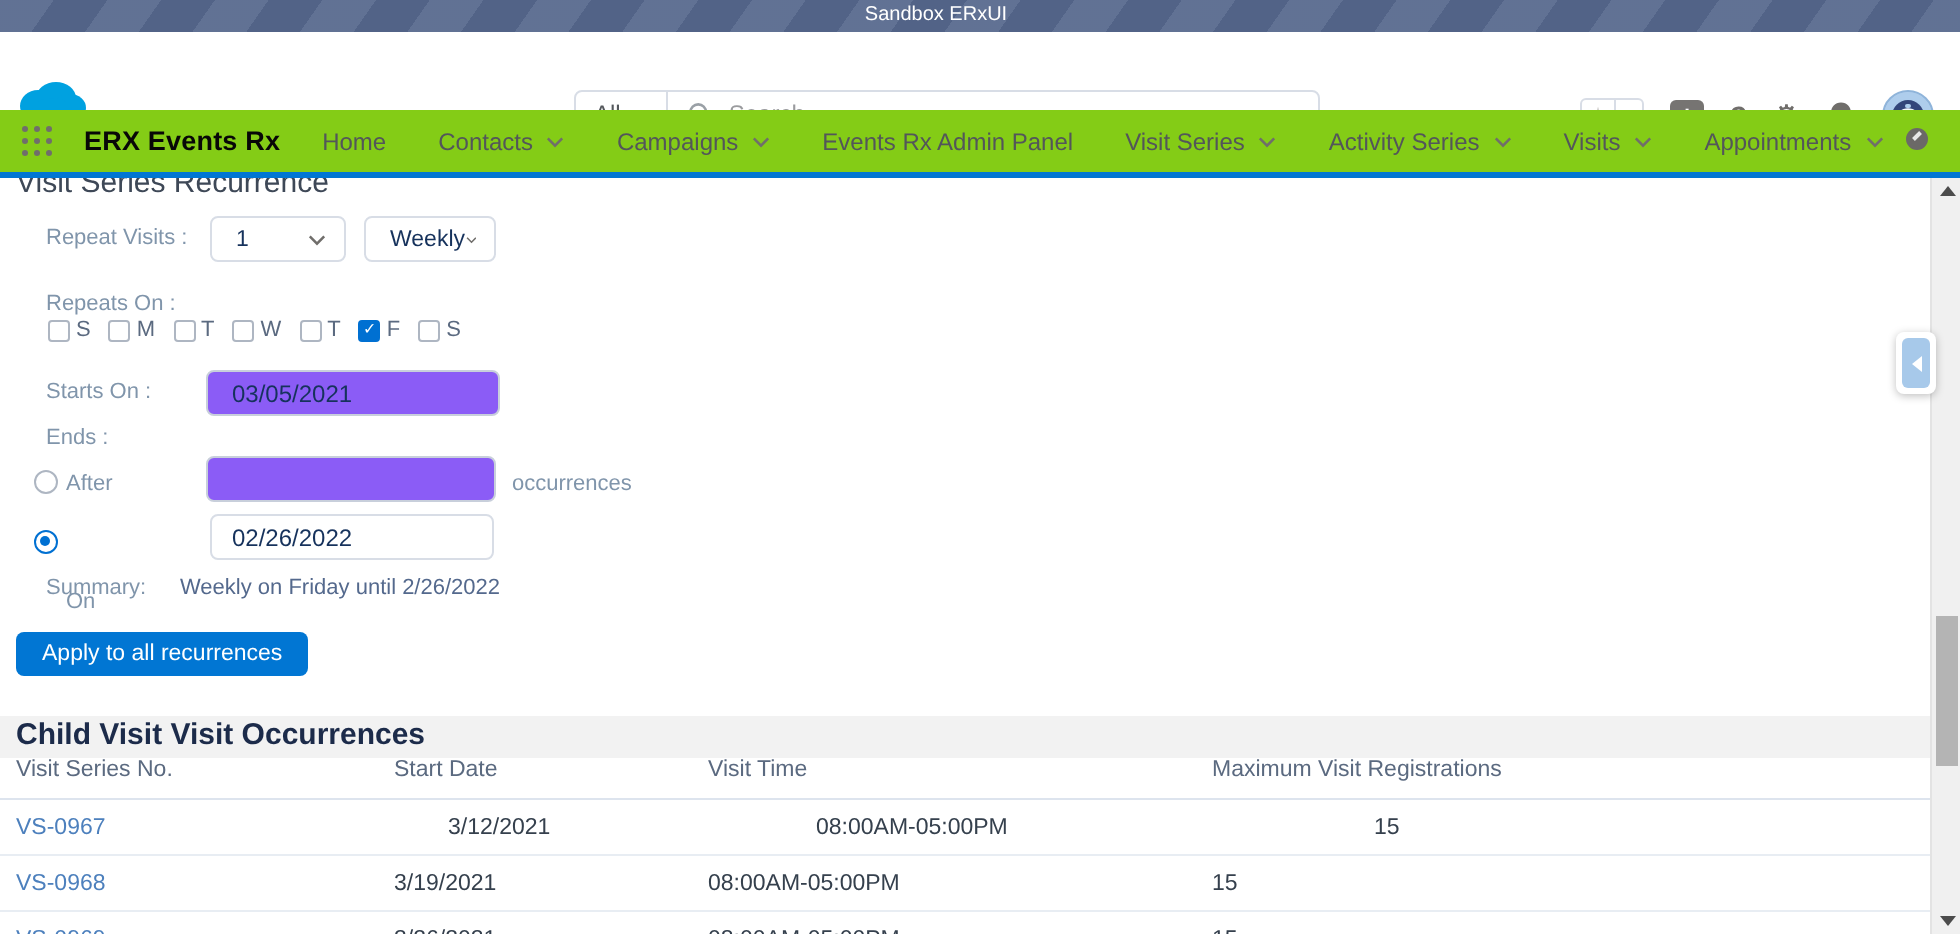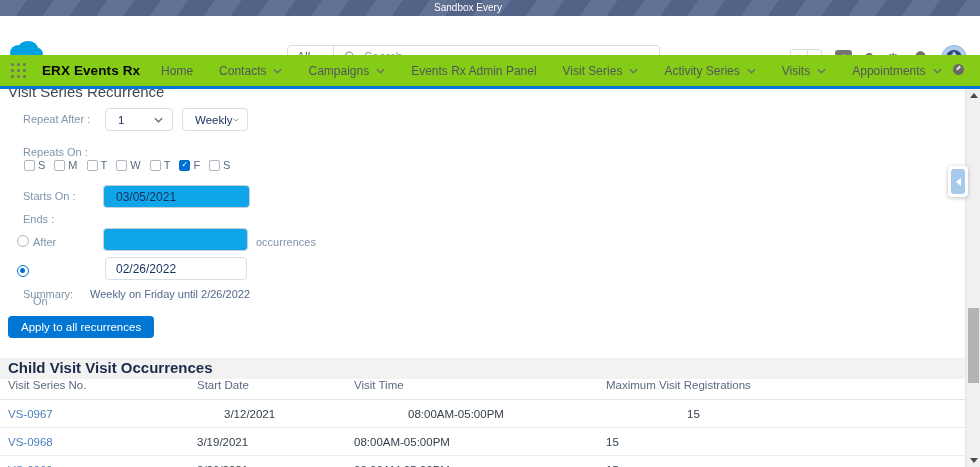--- a/index.html
+++ b/index.html
@@ -41,21 +41,21 @@
   .chev { width:9px; height:6px; }
   .nav-pencil { position:absolute; right:16px; top:9px; width:11px; height:11px; background:#6b6967; border-radius:50%; }
   .nav-pencil::after { content:""; position:absolute; left:3px; top:3px; width:5px; height:2px; background:#e8e8e8; transform:rotate(-45deg); }
 
   
   .content { position:absolute; top:89px; left:0; width:965px; height:378px; background:#fff; overflow:hidden; }
   .page-title { position:absolute; top:-6px; left:8px; font-size:15px; font-weight:400; color:#3e4857; }
   .f-label { position:absolute; font-size:11px; color:#8095ab; }
   .sel { position:absolute; height:23px; border:1px solid #d8dde6; border-radius:4px; background:#fff; display:flex; align-items:center; justify-content:space-between; padding:0 9px 0 12px; font-size:11.5px; color:#16325c; cursor:pointer; }
   .txt-input { position:absolute; height:23px; border:1px solid #d8dde6; border-radius:4px; background:#fff; font-size:12px; color:#16325c; padding:0 10px; outline:none; }
-  .txt-input.disabled { background:#0ea5e9; border-color:#c8cfdb; padding:0 12px; }
+  .txt-input.disabled { background:#8b5cf6; border-color:#c8cfdb; padding:0 12px; }
   .day-row { position:absolute; top:70px; left:24px; display:flex; align-items:center; }
   .day { display:flex; align-items:center; margin-right:9px; cursor:pointer; }
   .cbx { width:11px; height:11px; border:1.5px solid #aeb6c2; border-radius:2px; background:#fff; display:flex; align-items:center; justify-content:center; }
   .cbx[data-checked="true"] { background:#0070d2; border-color:#0070d2; }
   .cbx[data-checked="true"]::after { content:"✓"; color:#fff; font-size:8px; font-weight:bold; line-height:1; }
   .day-letter { font-size:11px; color:#5b6a80; margin-left:3px; }
   .radio { position:absolute; width:12px; height:12px; border:1.5px solid #aeb6c2; border-radius:50%; background:#fff; cursor:pointer; }
   .radio[data-on="true"] { border-color:#0070d2; }
   .radio[data-on="true"]::after { content:""; position:absolute; left:2px; top:2px; width:5px; height:5px; border-radius:50%; background:#0070d2; }
   .apply-btn { position:absolute; top:227px; left:8px; height:22px; padding:0 13px; background:#0176d3; border:none; border-radius:4px; color:#fff; font-size:11.5px; font-family:inherit; cursor:pointer; }
@@ -79,21 +79,21 @@
   .side-toggle-card { position:absolute; top:166px; right:12px; width:20px; height:31px; background:#fff; border-radius:4px; box-shadow:0 1px 4px rgba(0,0,0,0.25); display:flex; align-items:center; justify-content:center; }
   .side-toggle { width:14px; height:25px; background:#a7c9ea; border-radius:3px; display:flex; align-items:center; justify-content:center; cursor:pointer; }
   .tri-left { width:0; height:0; border-top:4px solid transparent; border-bottom:4px solid transparent; border-right:5px solid #fff; }
 </style>
 </head>
 <body>
 
 <div class="screen">
 
   <div class="banner">
-    <span>Sandbox Every</span>
+    <span>Sandbox ERxUI</span>
   </div>
 
   <div class="header">
     <svg class="sf-logo" viewBox="0 0 36 25">
       <ellipse cx="11" cy="14" rx="9" ry="8" fill="#00a1e0"></ellipse>
       <ellipse cx="20" cy="10" rx="10" ry="8" fill="#00a1e0"></ellipse>
       <ellipse cx="27" cy="15" rx="8" ry="7" fill="#00a1e0"></ellipse>
       <ellipse cx="18" cy="17" rx="10" ry="7" fill="#00a1e0"></ellipse>
     </svg>
 
@@ -197,21 +197,21 @@
           </svg>
       </div>
     </div>
     <div class="nav-pencil"></div>
   </div>
 
   <div class="content">
 
     <div class="page-title">Visit Series Recurrence</div>
 
-    <div class="f-label" style="top:24px; left:23px;">Repeat After :</div>
+    <div class="f-label" style="top:24px; left:23px;">Repeat Visits :</div>
     <div class="sel" style="top:19px; left:105px; width:68px;">
       <span>1</span>
       <svg class="chev" viewBox="0 0 10 6">
           <polyline points="1,1 5,5 9,1" fill="none" stroke="#706e6b" stroke-width="1.4"></polyline>
         </svg>
     </div>
     <div class="sel" style="top:19px; left:182px; width:66px;">
       <span>Weekly</span>
       <svg class="chev" viewBox="0 0 10 6">
           <polyline points="1,1 5,5 9,1" fill="none" stroke="#706e6b" stroke-width="1.4"></polyline>

